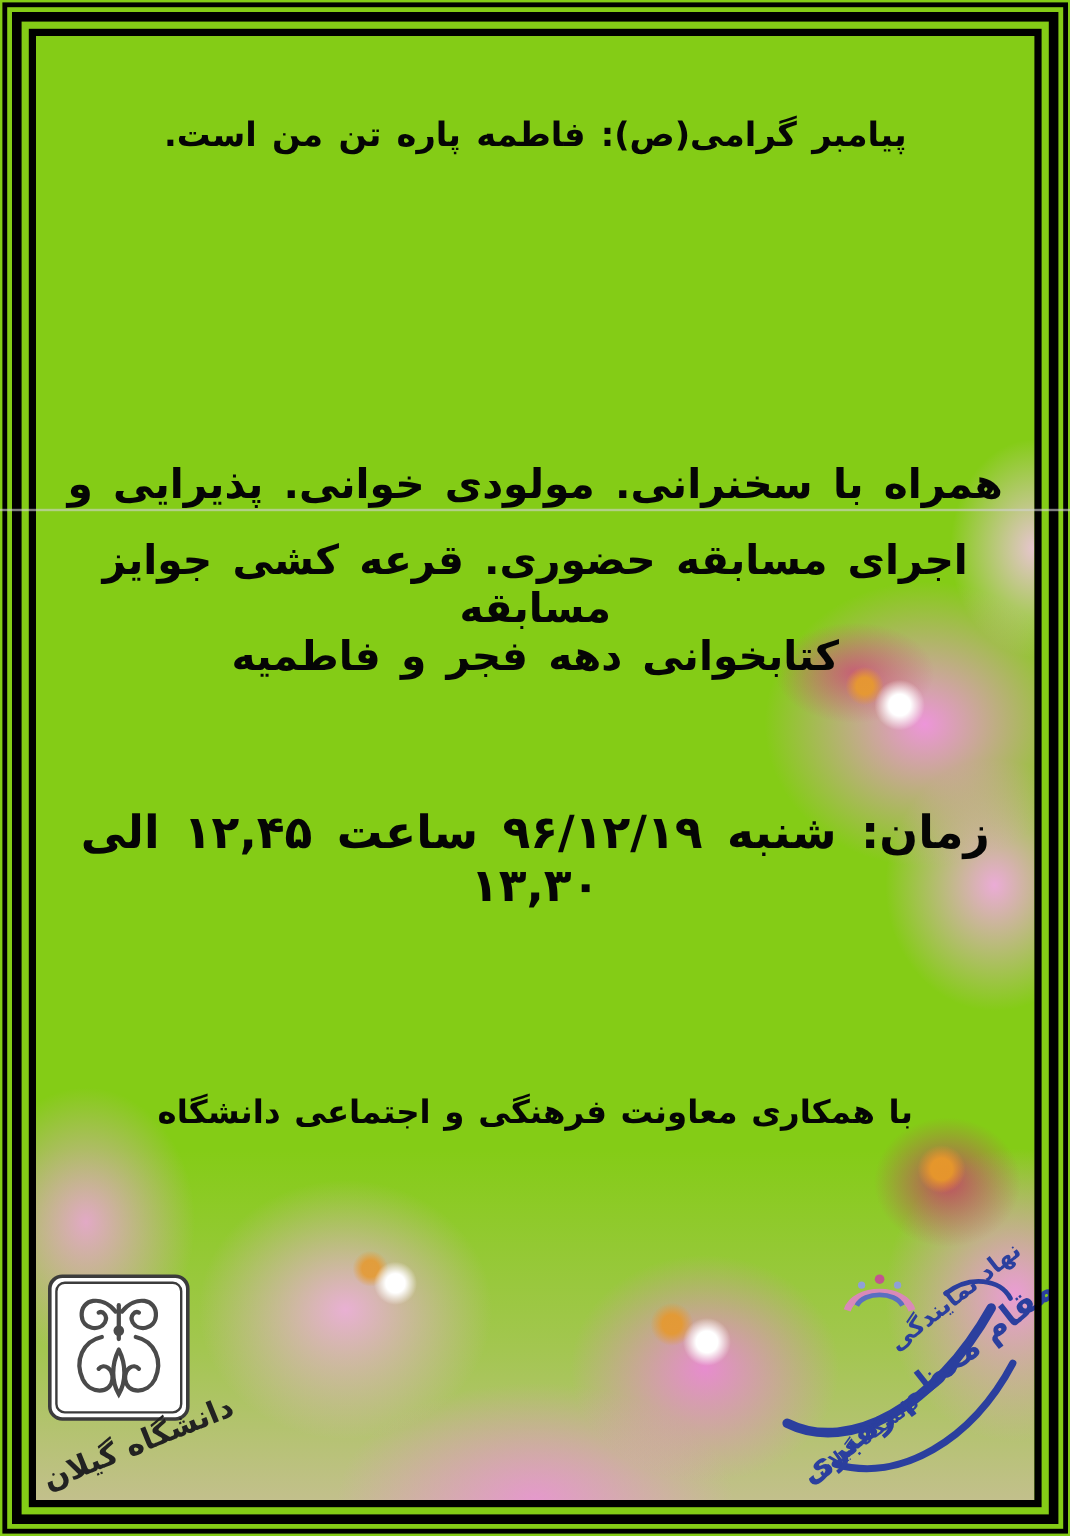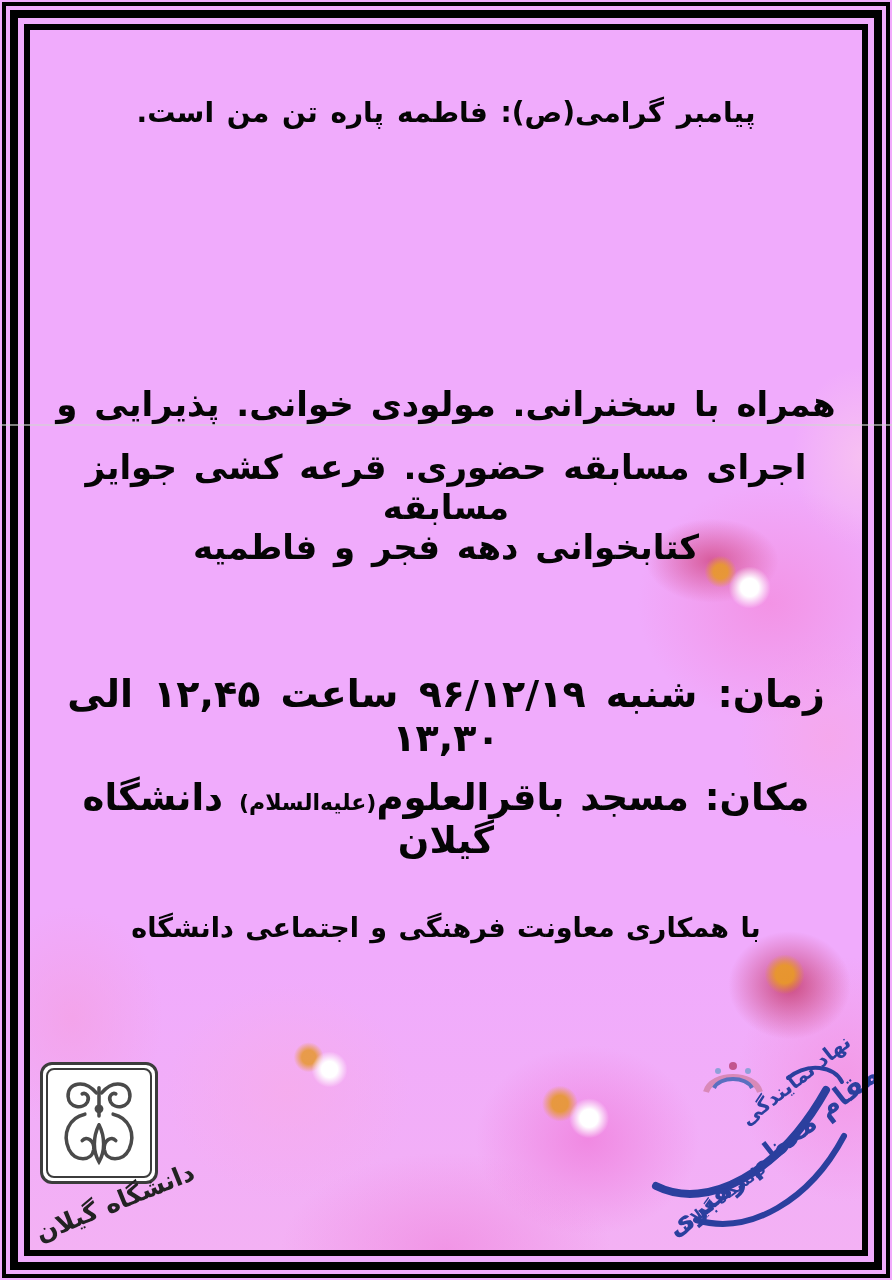--- a/index.html
+++ b/index.html
@@ -1,17 +1,17 @@
 <!DOCTYPE html>
 <html lang="fa" dir="rtl"><head>
 <meta charset="utf-8">
 <style>
   html,body{margin:0;padding:0;background:#fff;}
   .poster{
-    position:relative;width:892px;height:1280px;background:#f0abfc;
+    position:relative;width:892px;height:1280px;background:#84cc16;
     overflow:hidden;font-family:"DejaVu Sans",sans-serif;color:#050505;
     direction:rtl;
   }
   
   .frame-outer{position:absolute;inset:2px;border:4px solid #000;z-index:4;pointer-events:none;}
   .frame-mid{position:absolute;inset:10px;border:8px solid #000;z-index:4;pointer-events:none;}
   .frame-inner{position:absolute;inset:24px;border:6px solid #000;z-index:4;pointer-events:none;}
 
   
   .bg-flowers{
@@ -86,21 +86,20 @@
 
   <div class="txt hadith">پیامبر گرامی(ص): فاطمه پاره تن من است.</div>
 
 
   <div class="txt body-line bl1">همراه با سخنرانی. مولودی خوانی. پذیرایی و</div>
   <div class="txt body-line bl2">اجرای مسابقه حضوری. قرعه کشی جوایز مسابقه</div>
   <div class="txt body-line bl3">کتابخوانی دهه فجر و فاطمیه</div>
 
   <div class="txt time-row"><span>زمان:</span> <span>شنبه ۹۶/۱۲/۱۹  ساعت ۱۲,۴۵ الی ۱۳,۳۰</span></div>
 
-  <div class="txt place-row"><span>مکان:</span> <span>مسجد باقرالعلوم</span><span class="honor">(علیه‌السلام)</span> <span>دانشگاه گیلان</span></div>
 
   <div class="txt footer-line fl1">با همکاری معاونت فرهنگی و اجتماعی دانشگاه</div>
 
   <div class="guilan-logo">
     <div class="guilan-box">
       <div class="guilan-box-inner"></div>
       <svg width="106" height="110" viewBox="0 0 120 120" style="position:absolute;left:3px;top:3px;">
         <g fill="none" stroke="#4a4a4a" stroke-width="4" stroke-linecap="round">
           <path d="M57,26 C44,10 24,14 25,30 C26,43 42,45 47,36 C50,30 45,25 41,27"></path>
           <path d="M63,26 C76,10 96,14 95,30 C94,43 78,45 73,36 C70,30 75,25 79,27"></path>

